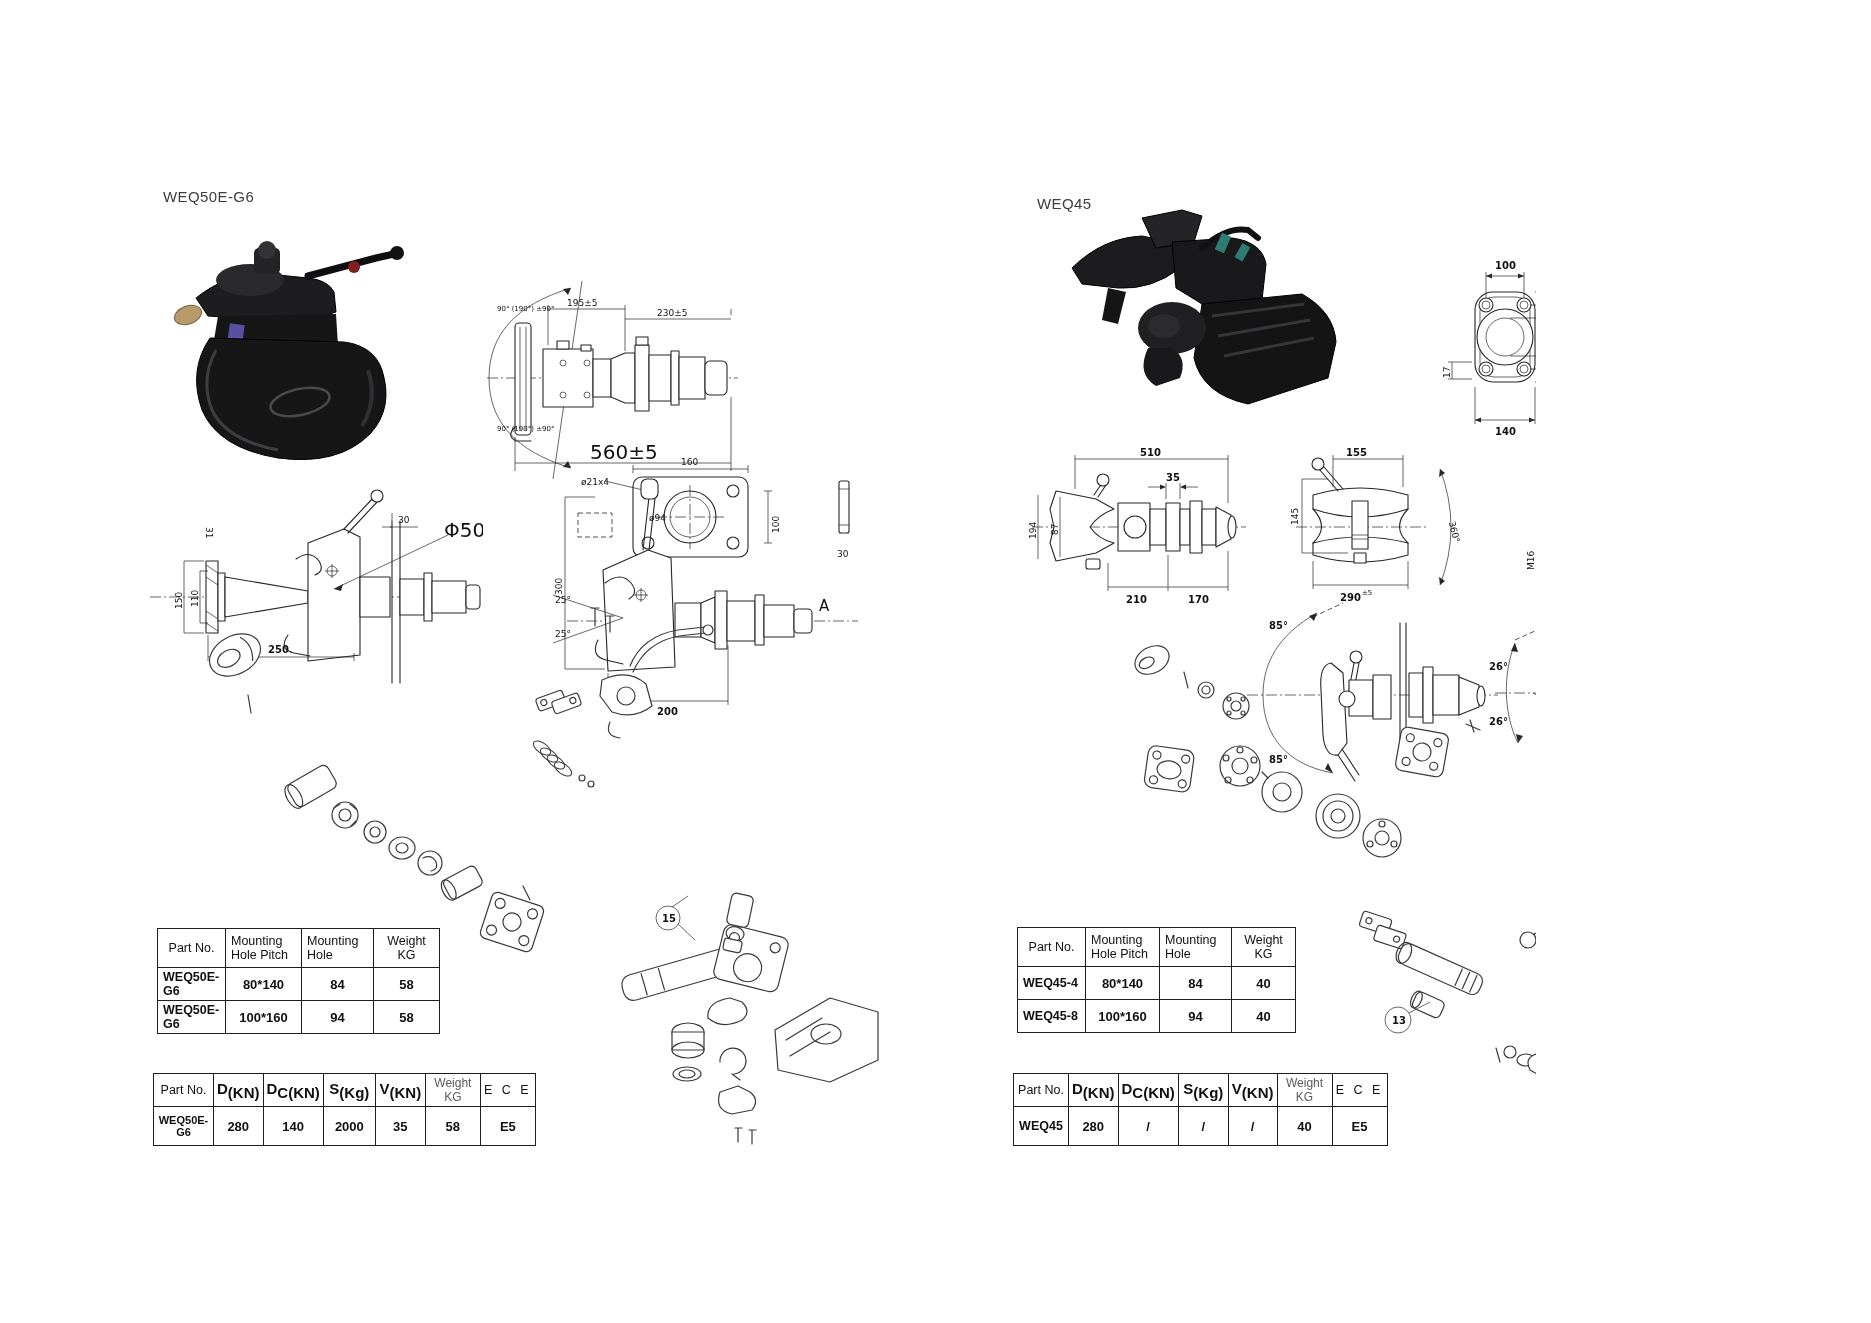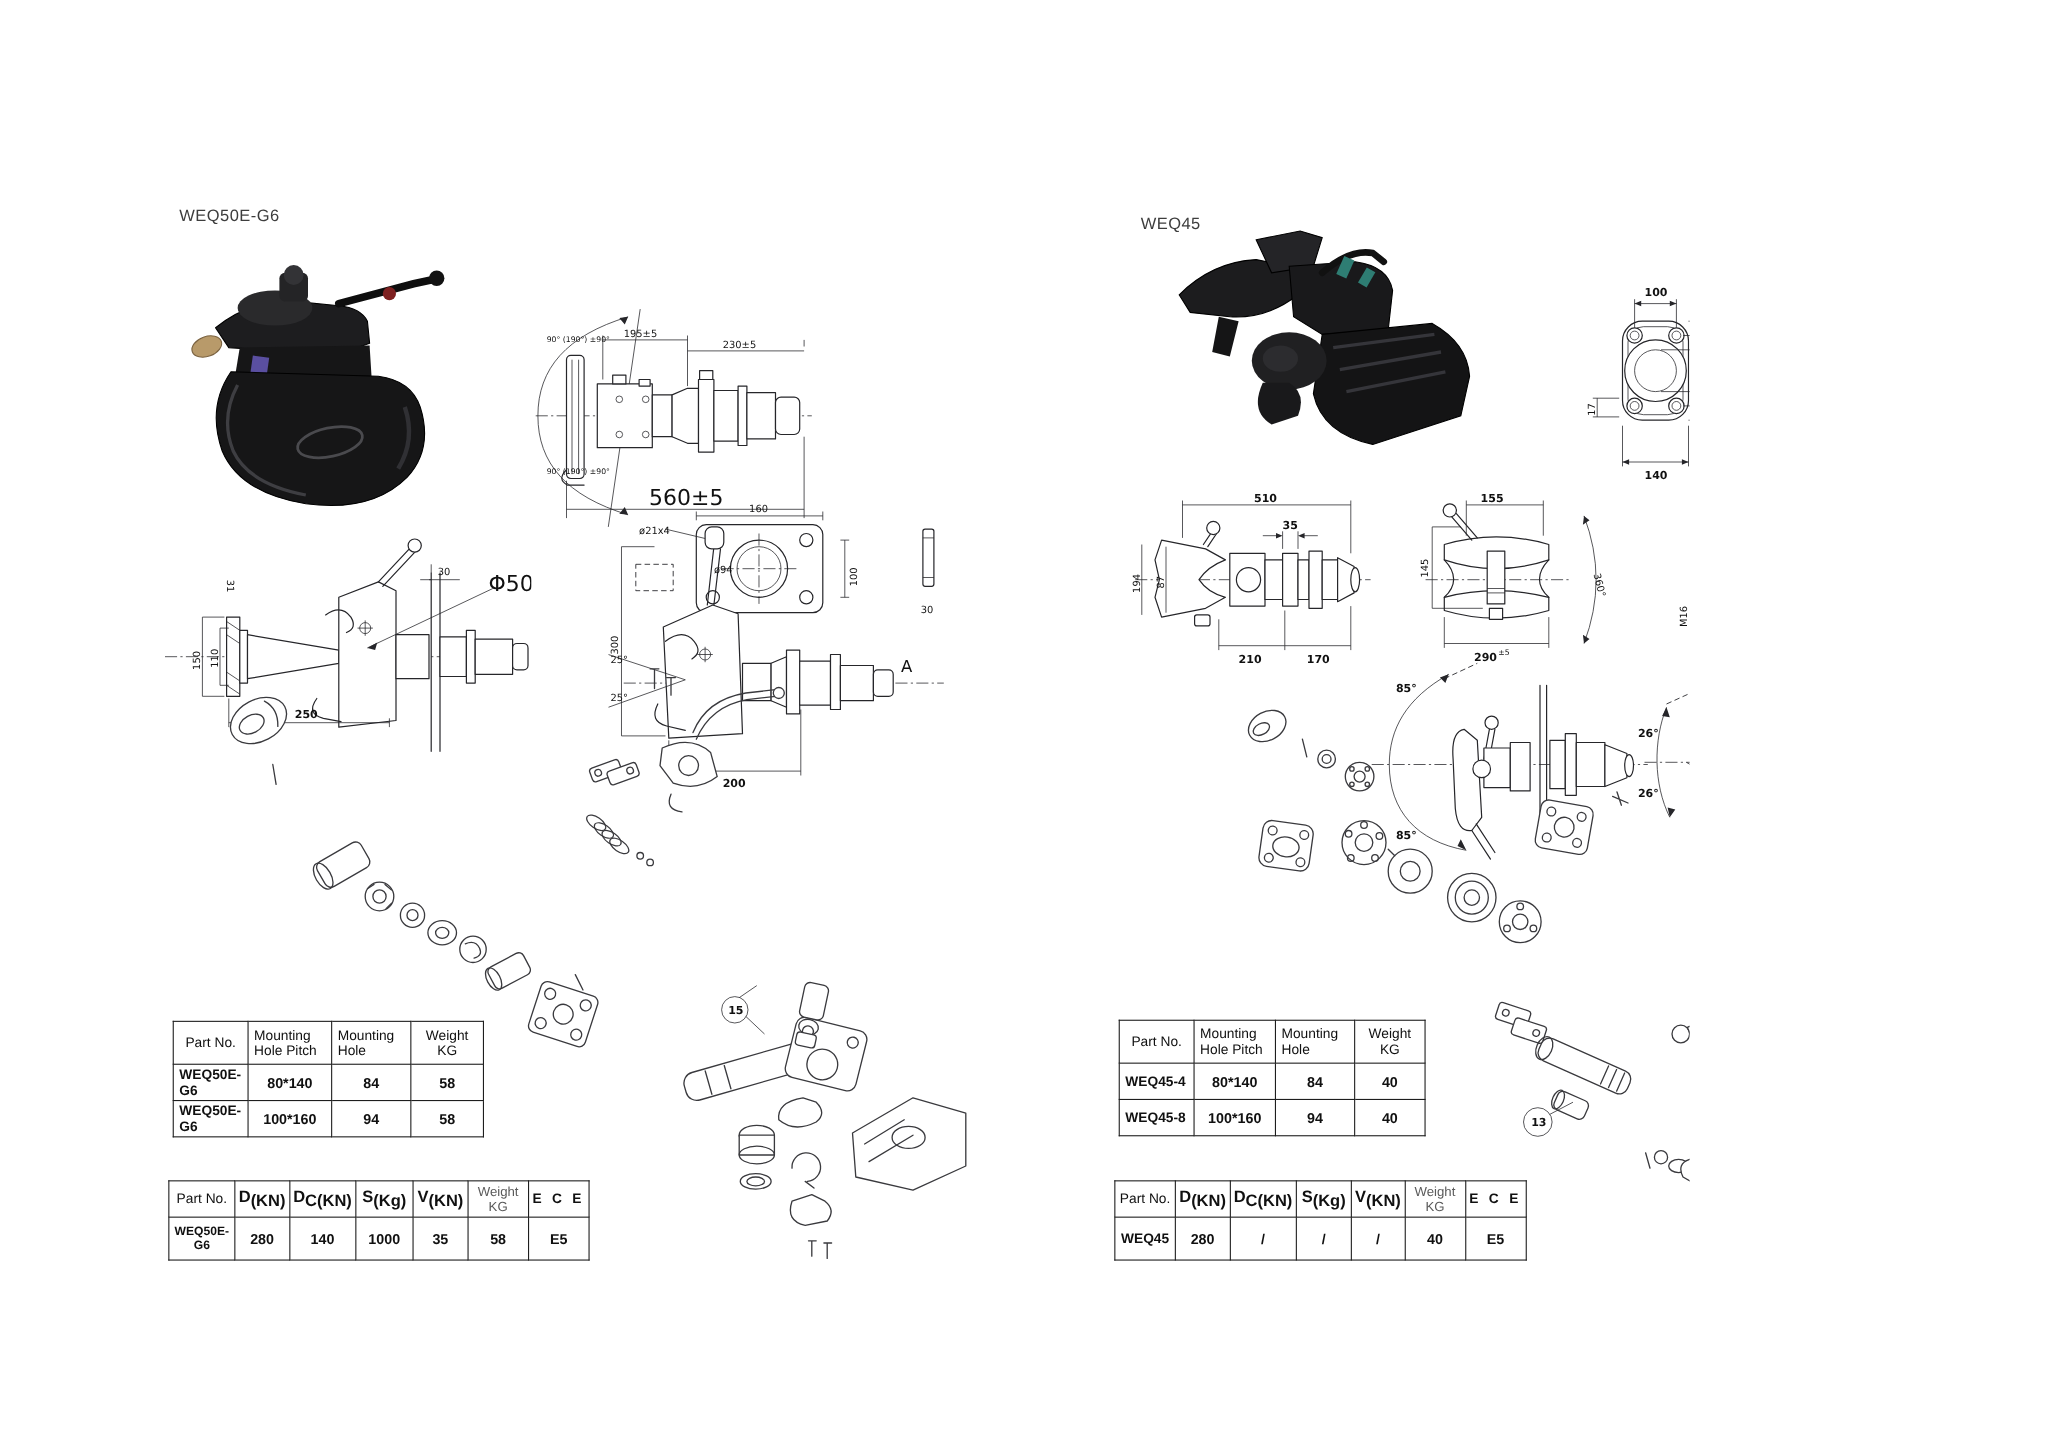--- a/index.html
+++ b/index.html
@@ -24,21 +24,21 @@
   .spec{border-collapse:collapse;position:absolute;background:#fff;}
   .spec td{border:1.6px solid #1e1e1e;text-align:center;font-size:12.5px;padding:1px 3px;color:#101010;}
   .spec td.lft{text-align:left;padding-left:5px;}
   .spec td.val{font-weight:bold;font-size:13px;}
   .t1 tr.hdr td{height:36px;}
   .t1 tr.row td{height:30px;}
   .t2 tr.hdr td{height:30px;}
   .t2 tr.row td{height:36px;}
   .t2 .bigh{font-weight:bold;font-size:15px;}
   .t2 .faded{color:#5a5a5a;font-size:12px;}
-  .t2 .ece{font-weight:bold;letter-spacing:3px;}
+  .t2 .ece{font-weight:normal;letter-spacing:3px;}
   .pn{font-weight:bold;font-size:12px;}
 </style>
 </head>
 <body>
 
 <div class="page">
 
   <div class="abs title" style="left:163px;top:188px;">WEQ50E-G6</div>
 
   <svg class="abs" style="left:158px;top:220px;" width="265" height="260" viewBox="0 0 265 260">
@@ -322,21 +322,21 @@
       <td><span class="bigh">D</span><sub class="bigh">C(KN)</sub></td>
       <td><span class="bigh">S</span><sub class="bigh">(Kg)</sub></td>
       <td><span class="bigh">V</span><sub class="bigh">(KN)</sub></td>
       <td class="faded">Weight KG</td>
       <td class="ece">E C E</td>
     </tr>
     <tr class="row">
       <td class="pn" style="font-size:11px">WEQ50E-G6</td>
       <td class="val">280</td>
       <td class="val">140</td>
-      <td class="val">1000</td>
+      <td class="val">2000</td>
       <td class="val">35</td>
       <td class="val">58</td>
       <td class="val">E5</td>
     </tr>
   </tbody>
     </table>
 
   <div class="abs title" style="left:1037px;top:195px;">WEQ45</div>
 
   <svg class="abs" style="left:1052px;top:208px;" width="295" height="225" viewBox="0 0 295 225">

